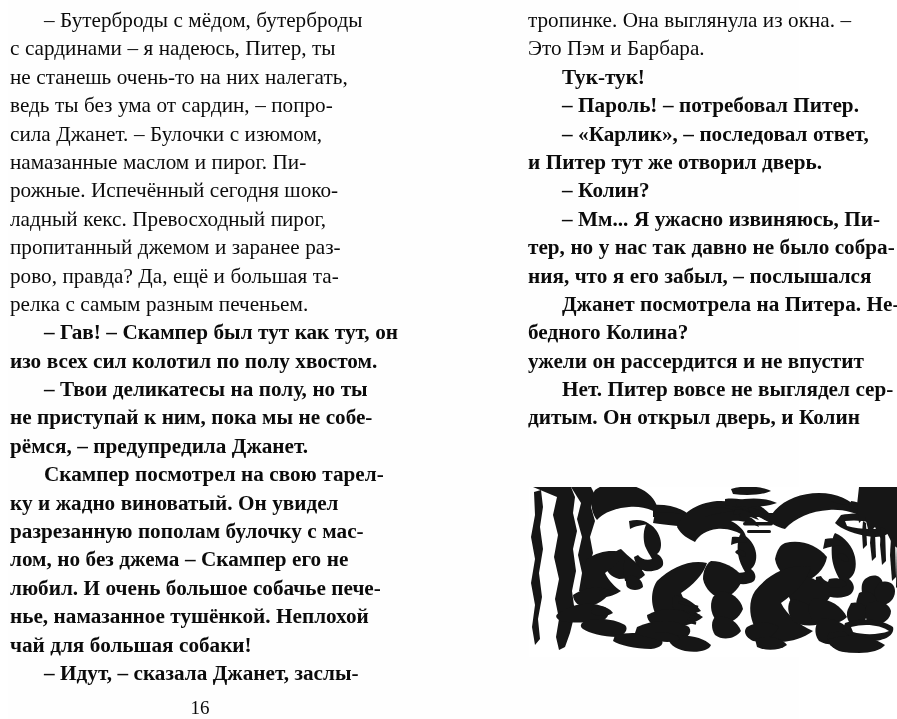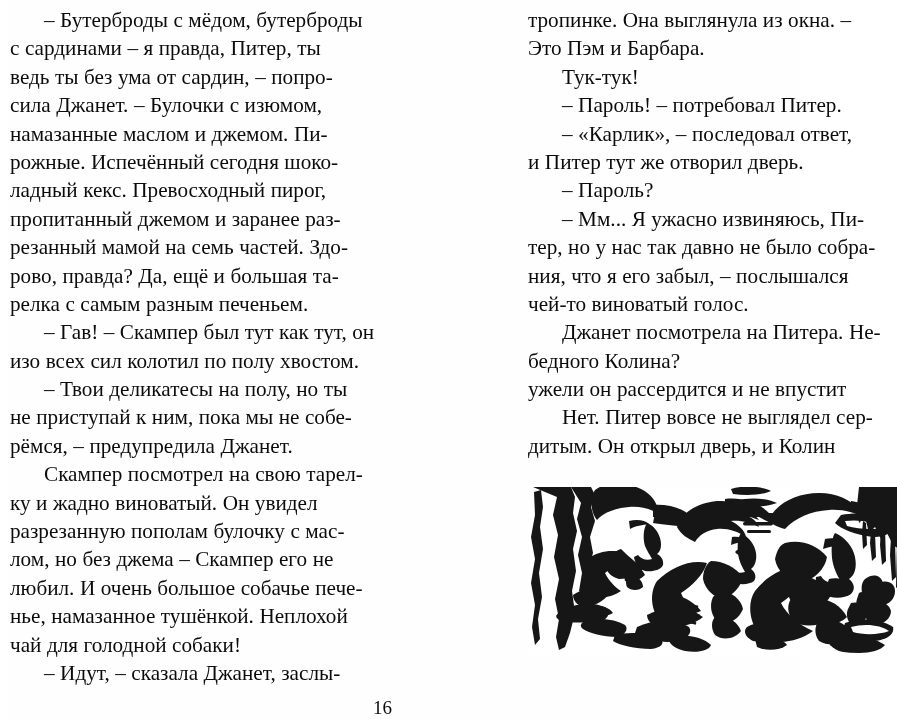--- a/index.html
+++ b/index.html
@@ -44,21 +44,21 @@
   .para {
     margin: 0;
     font-size: 21.2px;
     line-height: 28.4px;
     text-align: justify;
     text-align-last: left;
     letter-spacing: 0px;
     word-spacing: 0.2px;
     -webkit-font-smoothing: none;
   }
-  .para + .para { margin-top: 0; }
+  .para + .para { margin-top: 0; font-weight: bold; }
 
   
   .ln {
     display: block;
     height: 28.4px;
     line-height: 28.4px;
     white-space: nowrap;
     font-size: 21.2px;
   }
   .ln.j {
@@ -76,21 +76,21 @@
     width: 370px;
     height: 170px;
   }
   .illustration svg { display: block; width: 100%; height: 100%; }
 
   .folio {
     position: absolute;
     left: 0;
     top: 697px;
     width: 384px;
-    text-align: right;
+    text-align: center;
     font-size: 19px;
     line-height: 22px;
     font-family: "Liberation Serif", "DejaVu Serif", serif;
   }
   .folio-inner { display: inline-block; }
 </style>
 </head>
 <body>
 
 <div class="page">
@@ -98,49 +98,49 @@
   <div class="columns">
 
     <div class="col col-left">
 
       <div class="para">
         <span class="ln j indent">
             <span>– Бутерброды с мёдом, бутерброды</span>
             <span></span>
           </span>
         <span class="ln j">
-            <span>с сардинами – я правда, Питер, ты</span>
+            <span>с сардинами – я надеюсь, Питер, ты</span>
+            <span></span>
+          </span>
+        <span class="ln j">
+            <span>не станешь очень-то на них налегать,</span>
             <span></span>
           </span>
         <span class="ln j">
             <span>ведь ты без ума от сардин, – попро-</span>
             <span></span>
           </span>
         <span class="ln j">
             <span>сила Джанет. – Булочки с изюмом,</span>
             <span></span>
           </span>
         <span class="ln j">
-            <span>намазанные маслом и джемом. Пи-</span>
+            <span>намазанные маслом и пирог. Пи-</span>
             <span></span>
           </span>
         <span class="ln j">
             <span>рожные. Испечённый сегодня шоко-</span>
             <span></span>
           </span>
         <span class="ln j">
             <span>ладный кекс. Превосходный пирог,</span>
             <span></span>
           </span>
         <span class="ln j">
             <span>пропитанный джемом и заранее раз-</span>
-            <span></span>
-          </span>
-        <span class="ln j">
-            <span>резанный мамой на семь частей. Здо-</span>
             <span></span>
           </span>
         <span class="ln j">
             <span>рово, правда? Да, ещё и большая та-</span>
             <span></span>
           </span>
         <span class="ln">релка с самым разным печеньем.</span>
       </div>
 
       <div class="para">
@@ -178,21 +178,21 @@
             <span></span>
           </span>
         <span class="ln j">
             <span>любил. И очень большое собачье пече-</span>
             <span></span>
           </span>
         <span class="ln j">
             <span>нье, намазанное тушёнкой. Неплохой</span>
             <span></span>
           </span>
-        <span class="ln">чай для голодной собаки!</span>
+        <span class="ln">чай для большая собаки!</span>
       </div>
 
       <div class="para">
         <span class="ln j indent">
             <span>– Идут, – сказала Джанет, заслы-</span>
             <span></span>
           </span>
 
       </div>
 
@@ -219,37 +219,36 @@
       <div class="para">
         <span class="ln j indent">
             <span>– «Карлик», – последовал ответ,</span>
             <span></span>
           </span>
         <span class="ln">и Питер тут же отворил дверь.</span>
       </div>
 
 
       <div class="para">
-        <span class="ln indent">– Пароль?</span>
+        <span class="ln indent">– Колин?</span>
       </div>
 
       <div class="para">
         <span class="ln j indent">
             <span>– Мм... Я ужасно извиняюсь, Пи-</span>
             <span></span>
           </span>
         <span class="ln j">
             <span>тер, но у нас так давно не было собра-</span>
             <span></span>
           </span>
         <span class="ln j">
             <span>ния, что я его забыл, – послышался</span>
             <span></span>
           </span>
-        <span class="ln">чей-то виноватый голос.</span>
       </div>
 
       <div class="para">
         <span class="ln j indent">
             <span>Джанет посмотрела на Питера. Не-</span>
             <span></span>
           </span>
         <span class="ln">бедного Колина?</span>
         <span class="ln j">
             <span>ужели он рассердится и не впустит</span>

